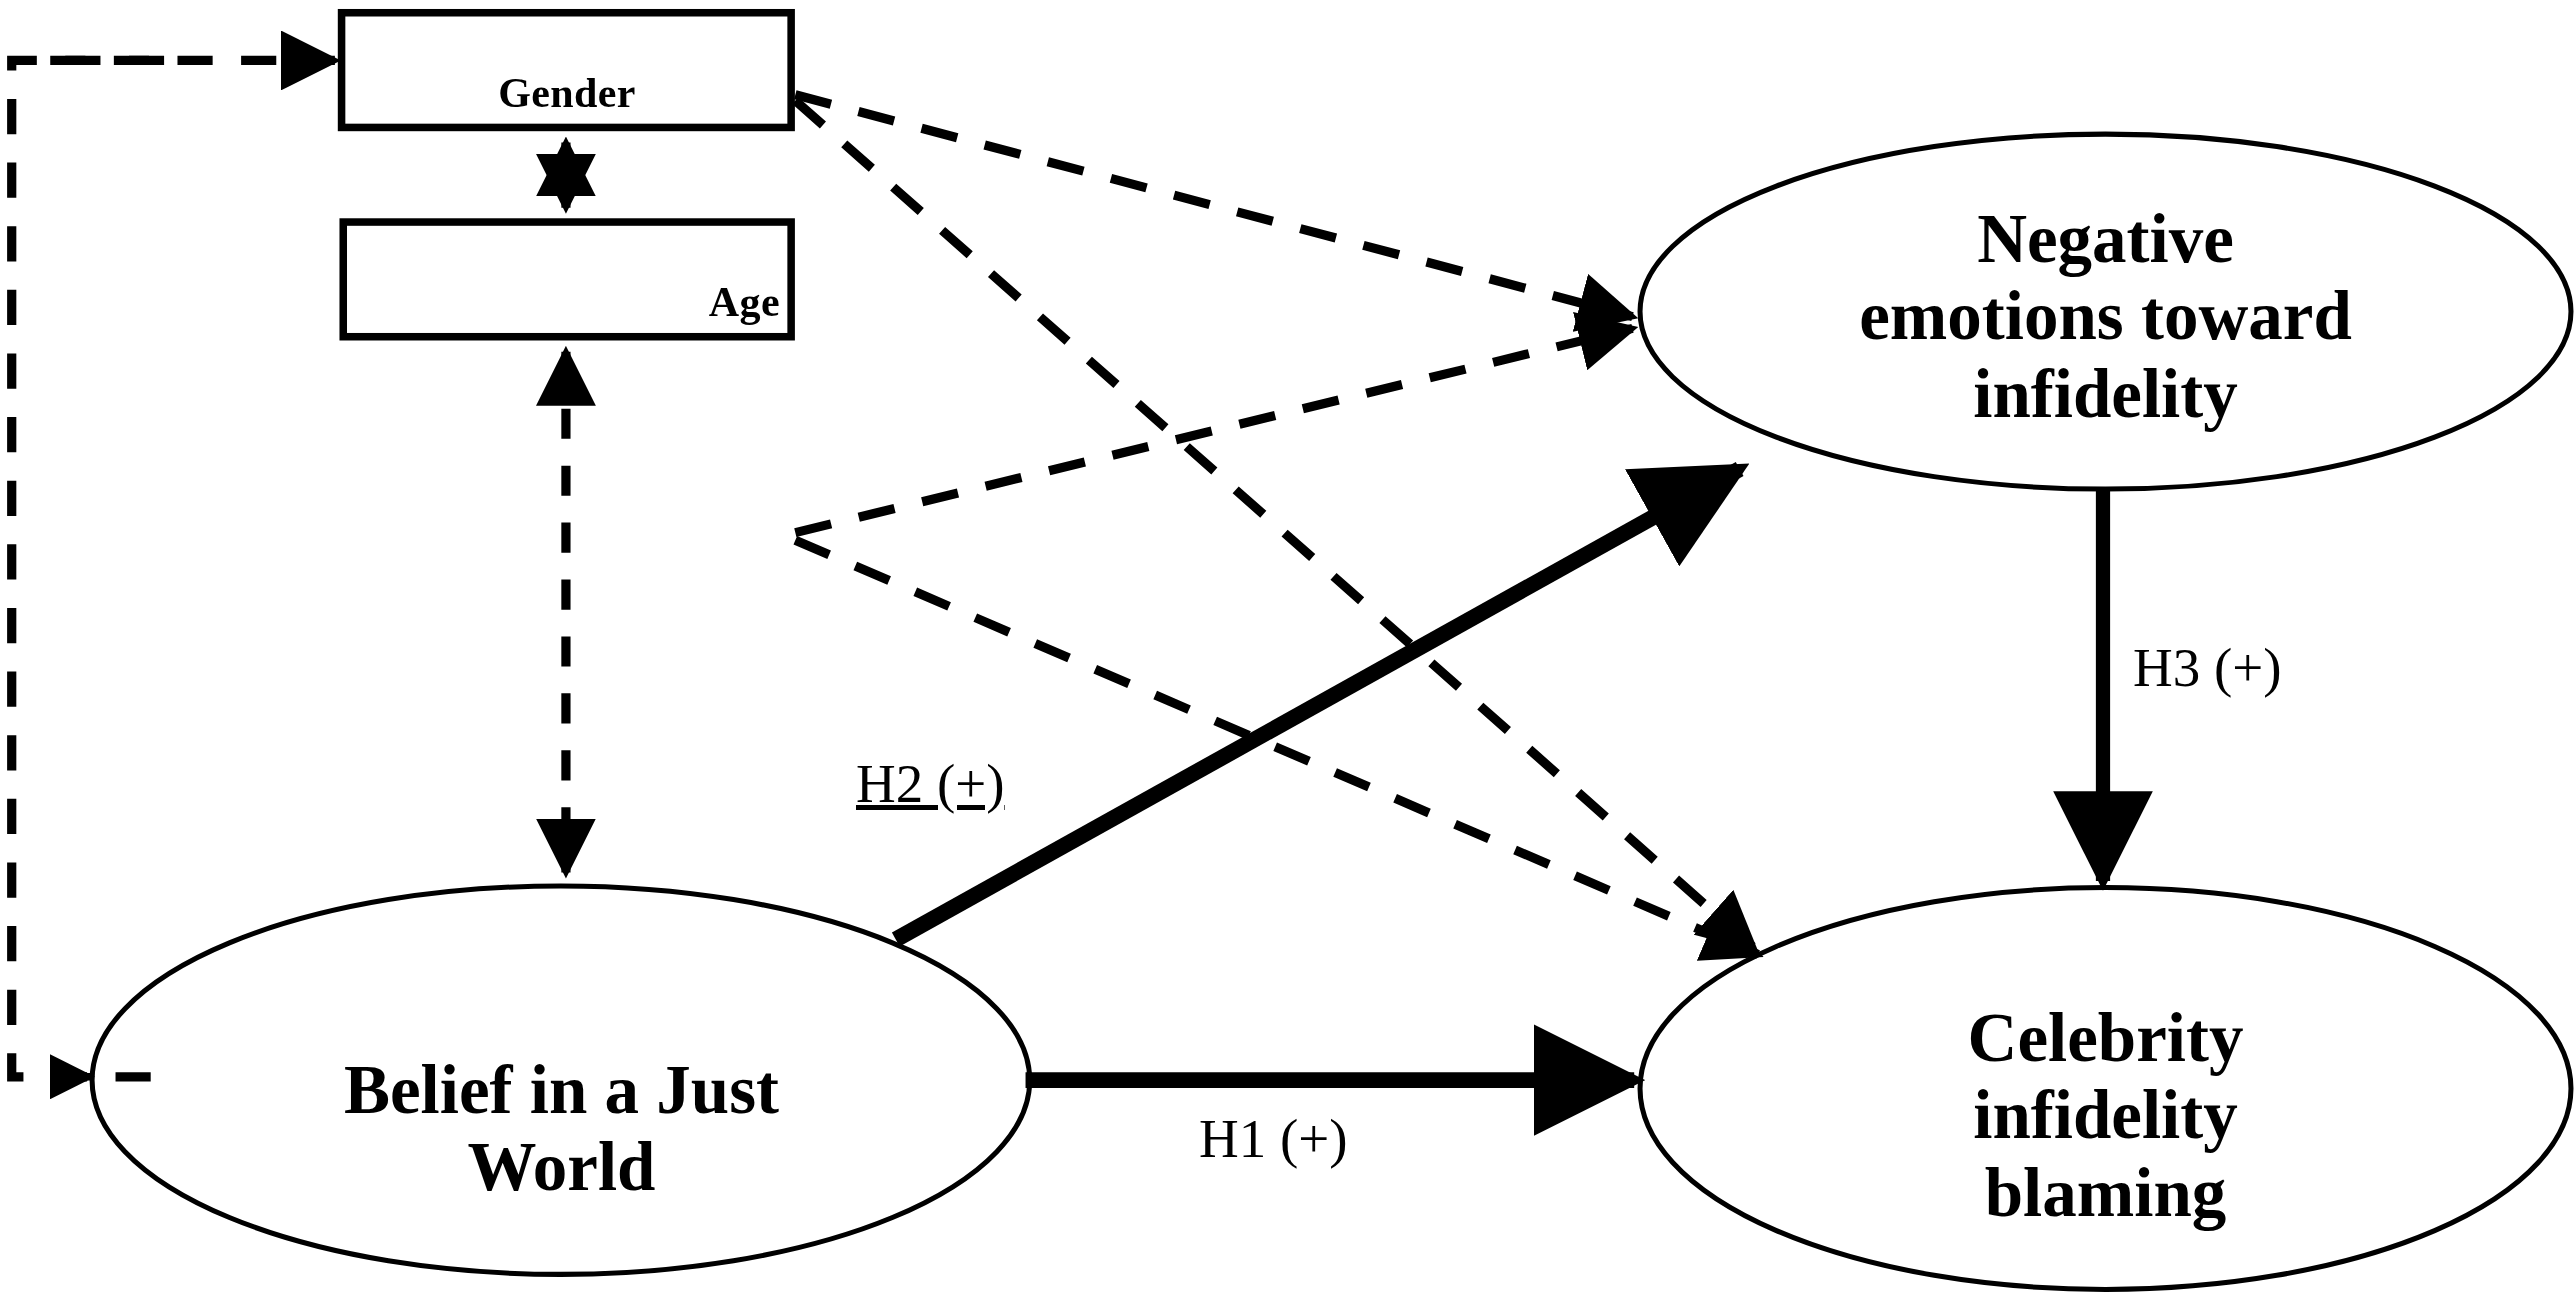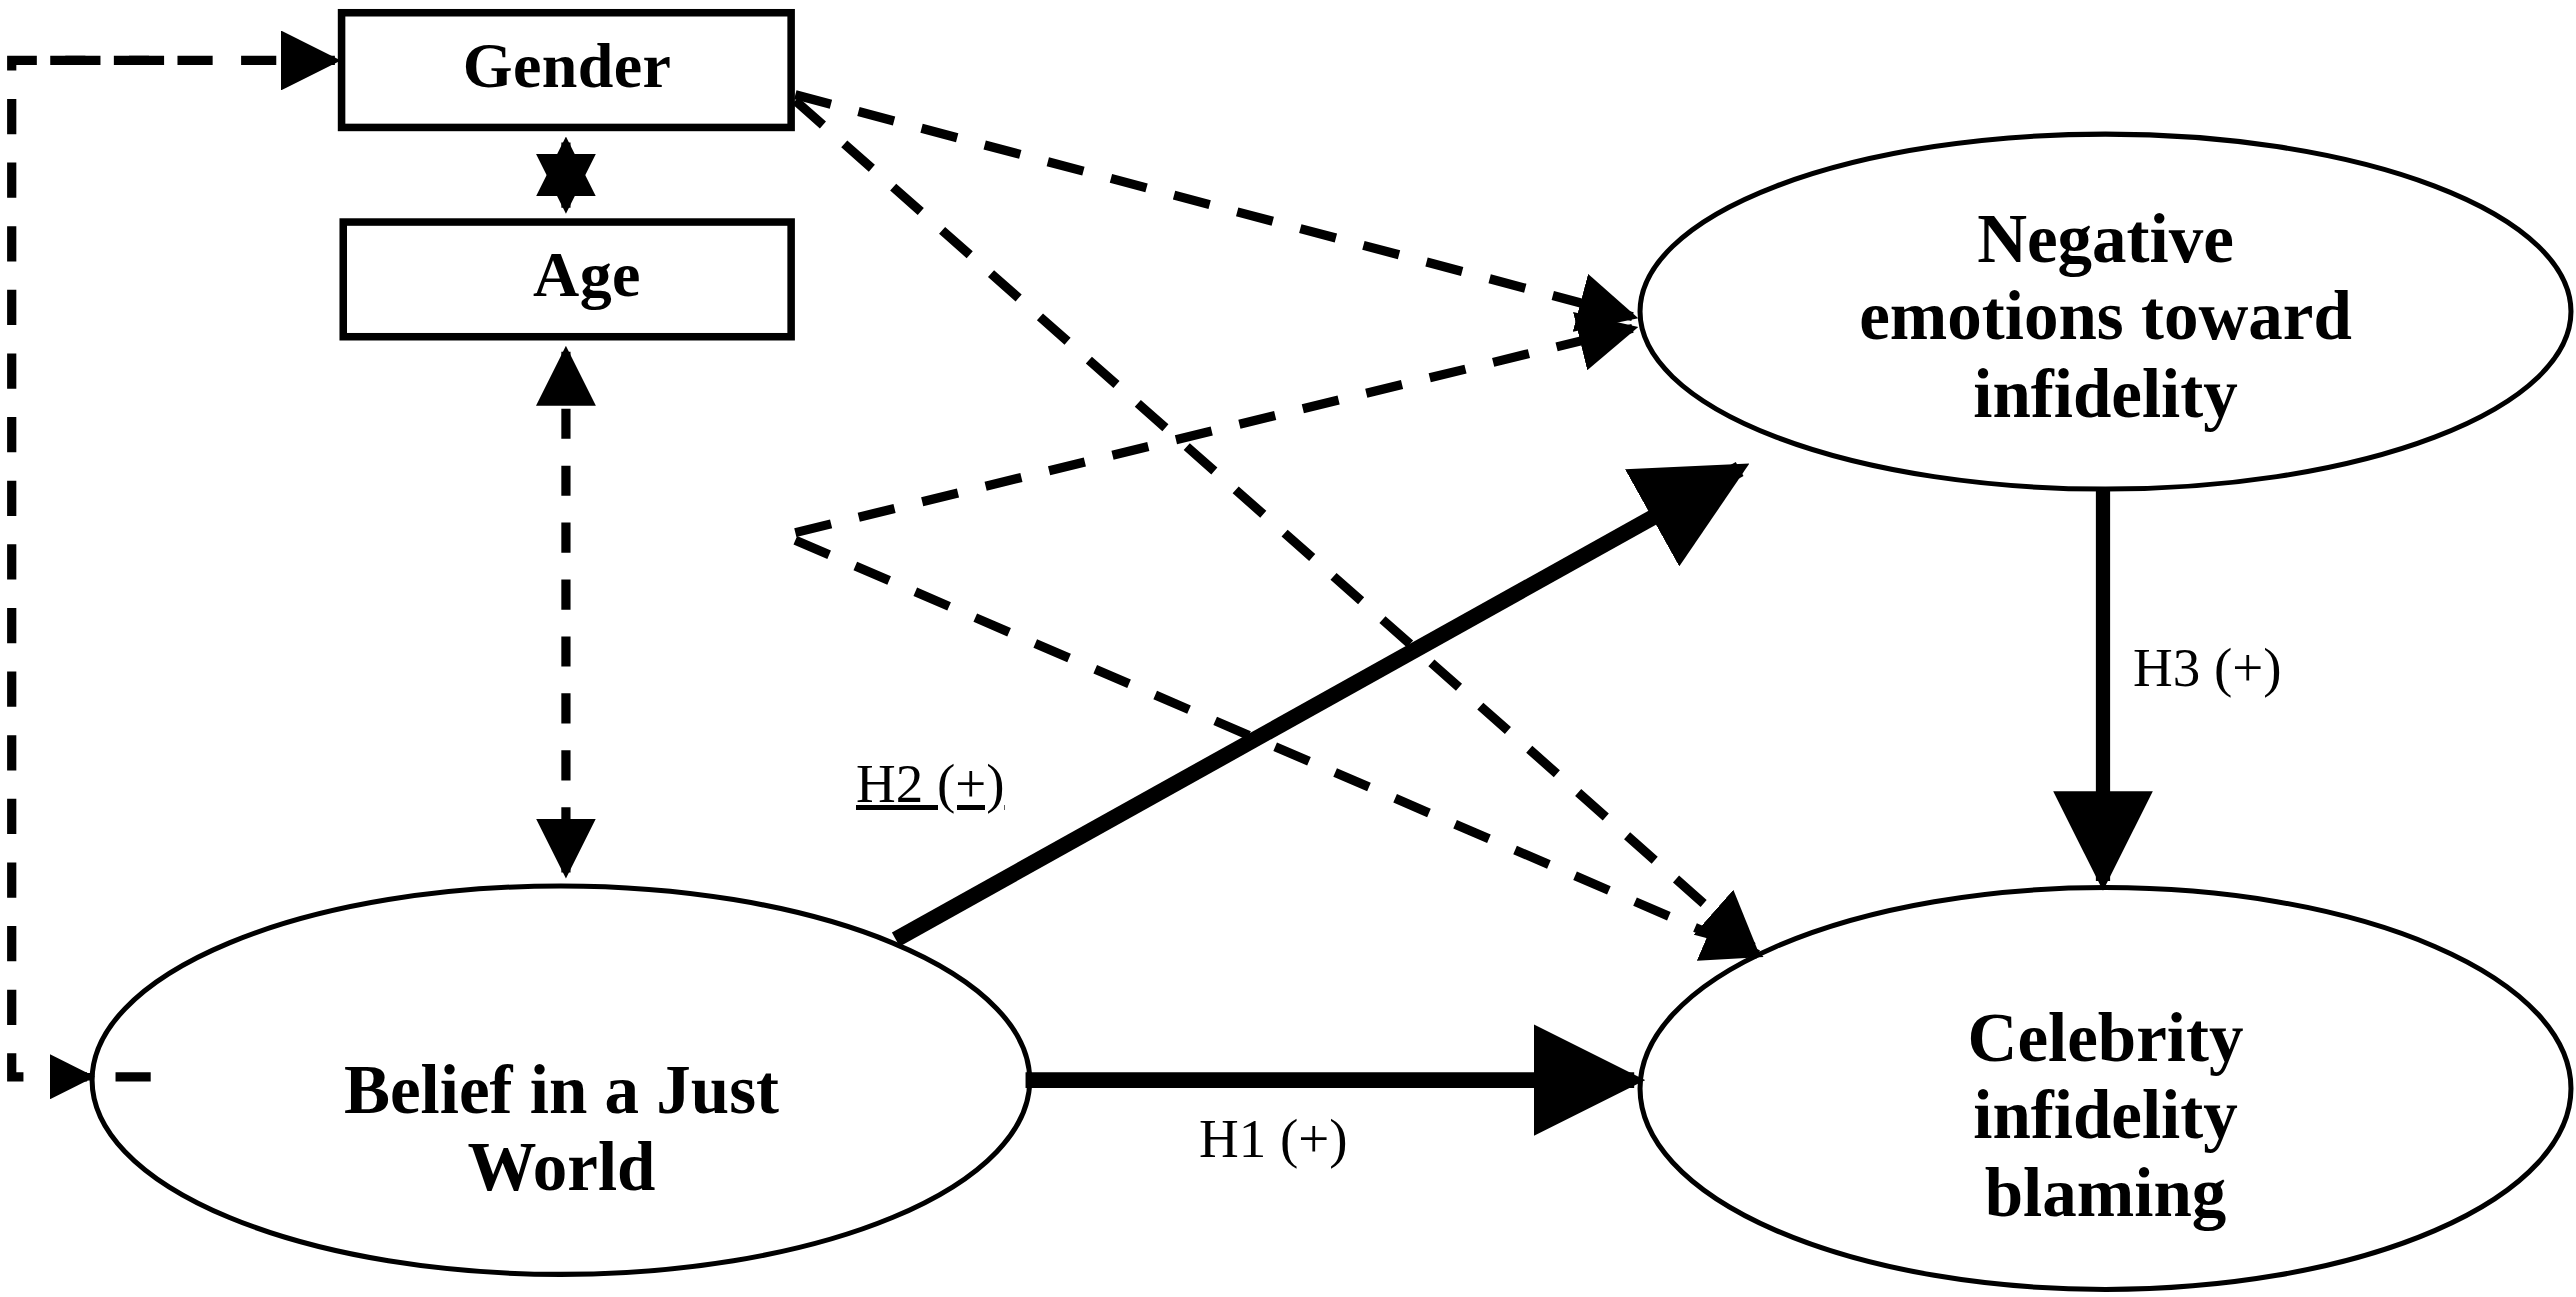--- a/index.html
+++ b/index.html
@@ -31,22 +31,23 @@
     pointer-events: none;
     white-space: pre-line;
   }
   .edge-label {
     position: absolute;
     color: #000000;
     font-weight: normal;
     white-space: nowrap;
   }
   .box-label {
-    font-size: 64px;
+    font-size: 42px;
     letter-spacing: 0.4px;
+    margin-top: 40px;
   }
   .ellipse-label {
     font-size: 69px;
   }
   .hyp-label {
     font-size: 55px;
     text-align: center;
   }
   .title-label {
     font-size: 55px;
@@ -98,21 +99,21 @@
 
     <line x1="1070" y1="1122" x2="2078" y2="560" stroke="#000000" stroke-width="19" stroke-linecap="butt" marker-end="url(#arrow-solid)"></line>
 
     <line x1="1225" y1="1290" x2="1952" y2="1290" stroke="#000000" stroke-width="19" stroke-linecap="butt" marker-end="url(#arrow-solid)"></line>
 
     <line x1="2512" y1="584" x2="2512" y2="1052" stroke="#000000" stroke-width="17" stroke-linecap="butt" marker-end="url(#arrow-solid)"></line>
   </svg>
 
   <div class="node-label box-label" style="left:342px; top:30px; width:450px;">Gender</div>
 
-  <div class="node-label box-label" style="left:363px; top:239px; width:448px;">Age</div>
+  <div class="node-label box-label" style="left:332px; top:239px; width:448px;text-align:right;">Age</div>
 
   <div class="node-label ellipse-label" style="left:126px; top:1009px; width:871px;margin-top:43px;">Belief in a Just
 World</div>
 
   <div class="node-label ellipse-label" style="left:1666px; top:201px; width:879px;">Negative
 emotions toward
 infidelity</div>
 
   <div class="node-label ellipse-label" style="left:1666px; top:1000px; width:879px;">Celebrity
 infidelity

